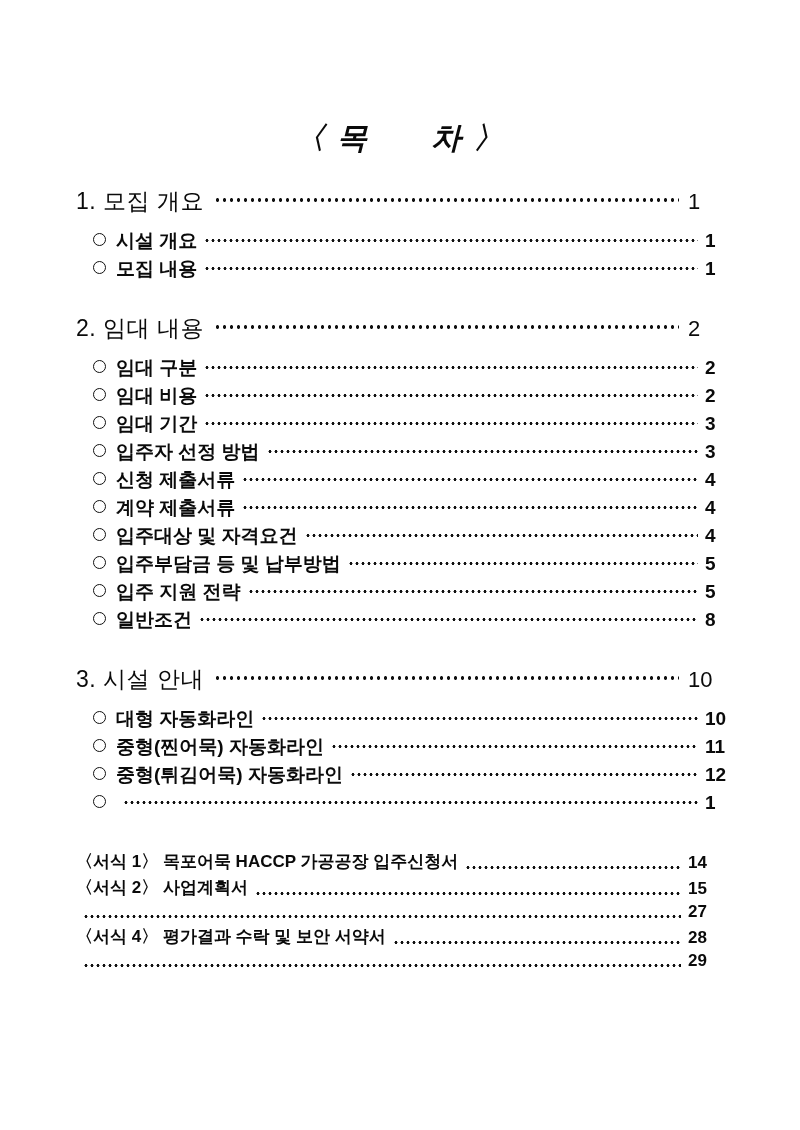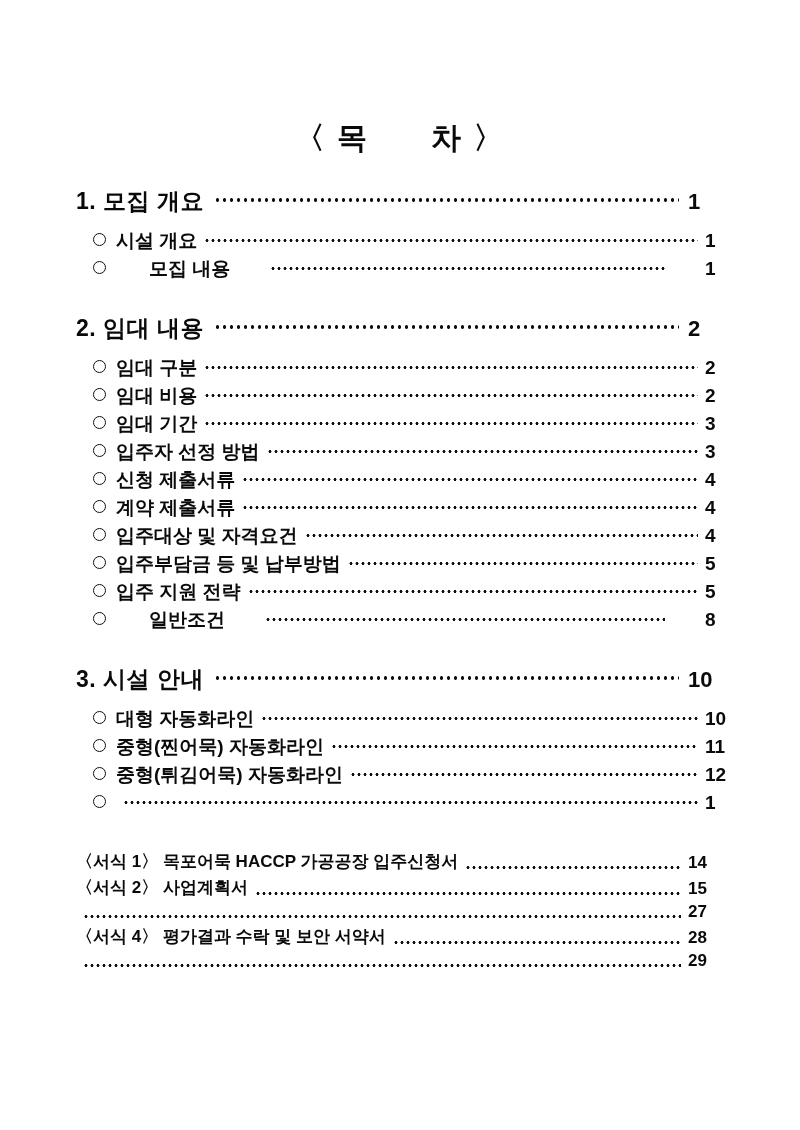--- a/index.html
+++ b/index.html
@@ -22,20 +22,21 @@
   .toc-title {
     position: absolute;
     top: 118px;
     left: 0;
     width: 800px;
     text-align: center;
     font-size: 30px;
     font-weight: bold;
     letter-spacing: 2px;
     white-space: pre;
+    font-style: italic;
   }
 
   
   .toc-body {
     position: absolute;
     top: 186px;
     left: 76px;
     width: 648px;
   }
 
@@ -75,21 +76,21 @@
   .entry .pageno {
     flex: 0 0 auto;
     width: 34px;
     text-align: left;
     white-space: pre;
   }
 
   
   .level1 {
     font-size: 23px;
-    font-weight: bold;
+    font-weight: normal;
     margin-left: 0;
     margin-bottom: 4px;
     justify-content: center;
   }
   .level1 .label { letter-spacing: 0.5px; }
   .level1 .leader { margin: 0 9px 0 10px; }
   .level1 .leader::after {
     bottom: 0.3em;
     height: 4px;
     background-image: radial-gradient(circle, #111 0 1.7px, transparent 1.9px);
@@ -127,21 +128,21 @@
     align-items: flex-end;
   }
   .formrow .pageno { width: 36px; font-size: 17px; }
   .formrow .leader::after { bottom: 0.24em; }
 
   
   .gap-section { height: 24px; }
   .gap-small   { height: 7px; }
   .gap-forms   { height: 34px; }
 
-  .row-tight { margin-bottom: 7px; gap: 33px; }
+  .row-tight { margin-bottom: 7px; }
 </style>
 </head>
 <body>
 
 <div class="page">
 
   <div class="toc-title">〈 목      차 〉</div>
 
   <div class="toc-body">
 

